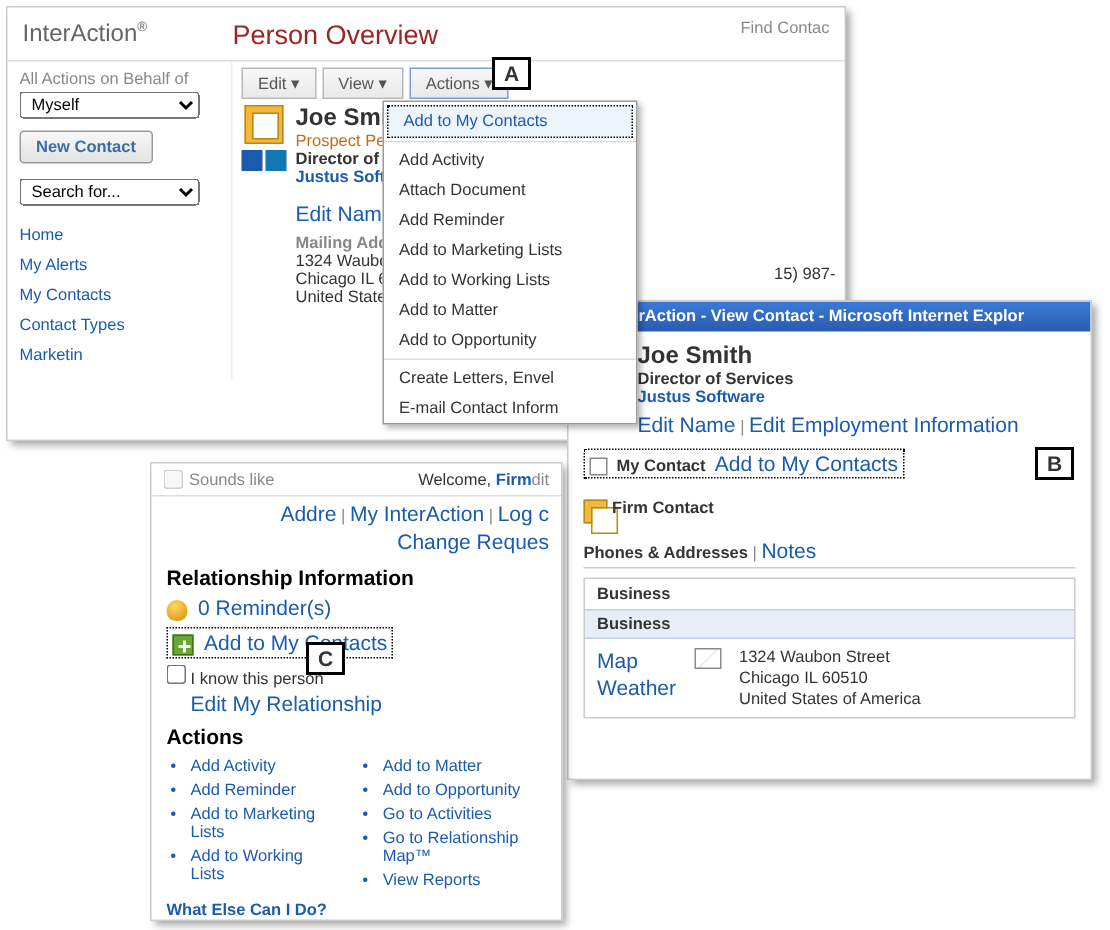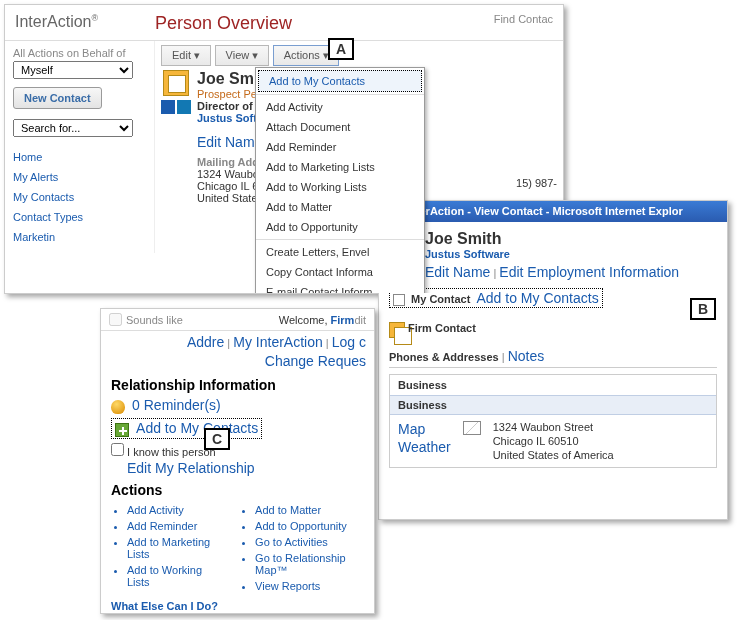--- a/index.html
+++ b/index.html
@@ -108,21 +108,20 @@
         <div class="sep"></div>
         <div class="item">Add Activity</div>
         <div class="item">Attach Document</div>
         <div class="item">Add Reminder</div>
         <div class="item">Add to Marketing Lists</div>
         <div class="item">Add to Working Lists</div>
         <div class="item">Add to Matter</div>
         <div class="item">Add to Opportunity</div>
         <div class="sep"></div>
         <div class="item">Create Letters, Envel</div>
-        <div class="item">Copy Contact Informa</div>
         <div class="item">E-mail Contact Inform</div>
       </div>
     </div>
   </div>
 </div>
 <span class="lab" style="left:328px; top:38px;">A</span>
 
 <div class="panel torn" style="left:378px; top:200px; width:350px; height:320px;">
   <div class="bar">
     <span style="display:inline-block;width:12px;height:12px;background:#fff;border-radius:2px;margin-right:4px;vertical-align:middle;"></span>
@@ -132,20 +131,21 @@
     <div style="display:flex; gap:6px;">
       <div class="col" style="align-items:center;">
         <span class="icon-sq"></span>
         <span style="display:flex; gap:2px; margin-top:2px;">
           <span style="width:14px;height:14px;background:#1a5bae;"></span>
           <span style="width:14px;height:14px;background:#1278b3;"></span>
         </span>
       </div>
       <div>
         <div style="font-size:16px; font-weight:bold;">Joe Smith</div>
+        <div style="font-weight:bold;">Director of Services</div>
         <div class="link" style="font-weight:bold;">Justus Software</div>
         <div style="margin-top:4px;">
           <span class="sublink">Edit Name</span>
           <span class="gray"> | </span>
           <span class="sublink">Edit Employment Information</span>
         </div>
       </div>
     </div>
 
     <div style="margin-top:8px;">

